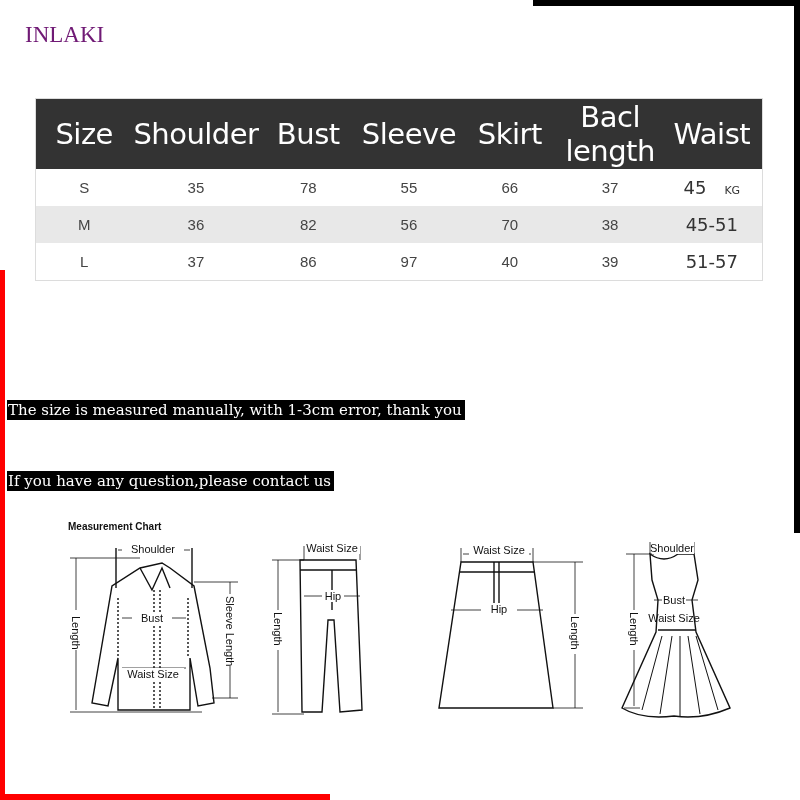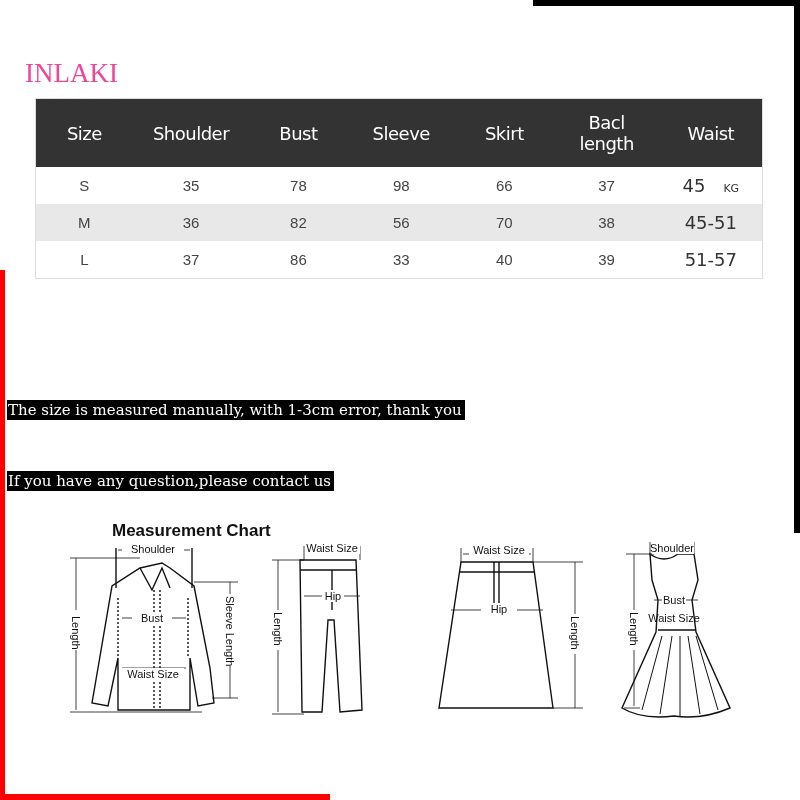--- a/index.html
+++ b/index.html
@@ -3,35 +3,35 @@
 <meta charset="utf-8">
 <style>
   html, body { margin:0; padding:0; }
   body { width:800px; height:800px; position:relative; background:#ffffff; overflow:hidden; font-family:"Liberation Sans", sans-serif; }
   .frame { position:absolute; }
   #frame-top { left:533px; top:0; width:267px; height:6px; background:#000; }
   #frame-right { left:794px; top:0; width:6px; height:533px; background:#000; }
   #frame-left { left:0; top:270px; width:5px; height:530px; background:#ff0000; }
   #frame-bottom { left:0; top:794px; width:330px; height:6px; background:#ff0000; }
 
-  .brand { position:absolute; left:25px; top:22px; font-family:"Liberation Serif", serif; font-size:27px; color:#ec4899; letter-spacing:0px;margin-top:36px; }
+  .brand { position:absolute; left:25px; top:22px; font-family:"Liberation Serif", serif; font-size:23px; color:#701a75; letter-spacing:0px; }
 
   table.size { position:absolute; left:35px; top:98px; width:728px; border-collapse:collapse; border:1px solid #dcdcdc; }
-  table.size th { background:#333333; color:#fff; font-family:"DejaVu Sans", sans-serif; font-weight:normal; font-size:18px; height:32px; padding:13px; letter-spacing:-0.5px; }
+  table.size th { background:#333333; color:#fff; font-family:"DejaVu Sans", sans-serif; font-weight:normal; font-size:29px; height:32px; padding:1px; letter-spacing:-0.5px; }
   table.size td { height:37px; padding:0; text-align:center; font-size:15px; color:#444; }
   table.size tr.alt td { background:#e8e8e8; }
   table.size tr.last td { height:42px; }
   table.size td.w { font-family:"DejaVu Sans", sans-serif; font-size:18px; color:#333; }
   table.size td.w .kg { font-size:11px; margin-left:18px; }
 
   .note { position:absolute; left:7px; background:#000; color:#fff; font-family:"DejaVu Serif", serif; font-size:15px; line-height:20px; padding:0 3px 0 1px; white-space:nowrap; }
   #note1 { top:400px; }
   #note2 { top:471px; }
 
-  .chart-title { position:absolute; left:68px; top:521px; font-family:"Liberation Sans", sans-serif; font-weight:bold; font-size:17px; color:#111;margin-left:44px; }
+  .chart-title { position:absolute; left:68px; top:521px; font-family:"Liberation Sans", sans-serif; font-weight:bold; font-size:10px; color:#111; }
   svg.diag { position:absolute; }
   svg.diag text { font-family:"Liberation Sans", sans-serif; font-size:11px; fill:#111; }
 </style>
 </head>
 <body>
 
 <div class="frame" id="frame-top"></div>
 <div class="frame" id="frame-right"></div>
 <div class="frame" id="frame-left"></div>
 <div class="frame" id="frame-bottom"></div>
@@ -48,39 +48,39 @@
       <th style="width:104px">Skirt</th>
       <th style="width:104px">Bacl length</th>
       <th style="width:104px">Waist</th>
     </tr>
   </thead>
   <tbody>
     <tr>
       <td>S</td>
       <td>35</td>
       <td>78</td>
-      <td>98</td>
+      <td>55</td>
       <td>66</td>
       <td>37</td>
       <td class="w"><span>45</span><span class="kg">KG</span></td>
     </tr>
     <tr class="alt">
       <td>M</td>
       <td>36</td>
       <td>82</td>
       <td>56</td>
       <td>70</td>
       <td>38</td>
       <td class="w">45-51</td>
     </tr>
     <tr>
       <td>L</td>
       <td>37</td>
       <td>86</td>
-      <td>33</td>
+      <td>97</td>
       <td>40</td>
       <td>39</td>
       <td class="w">51-57</td>
     </tr>
   </tbody>
 </table>
 
 <div class="note" id="note1">The size is measured manually, with 1-3cm error, thank you</div>
 <div class="note" id="note2">If you have any question,please contact us</div>
 

